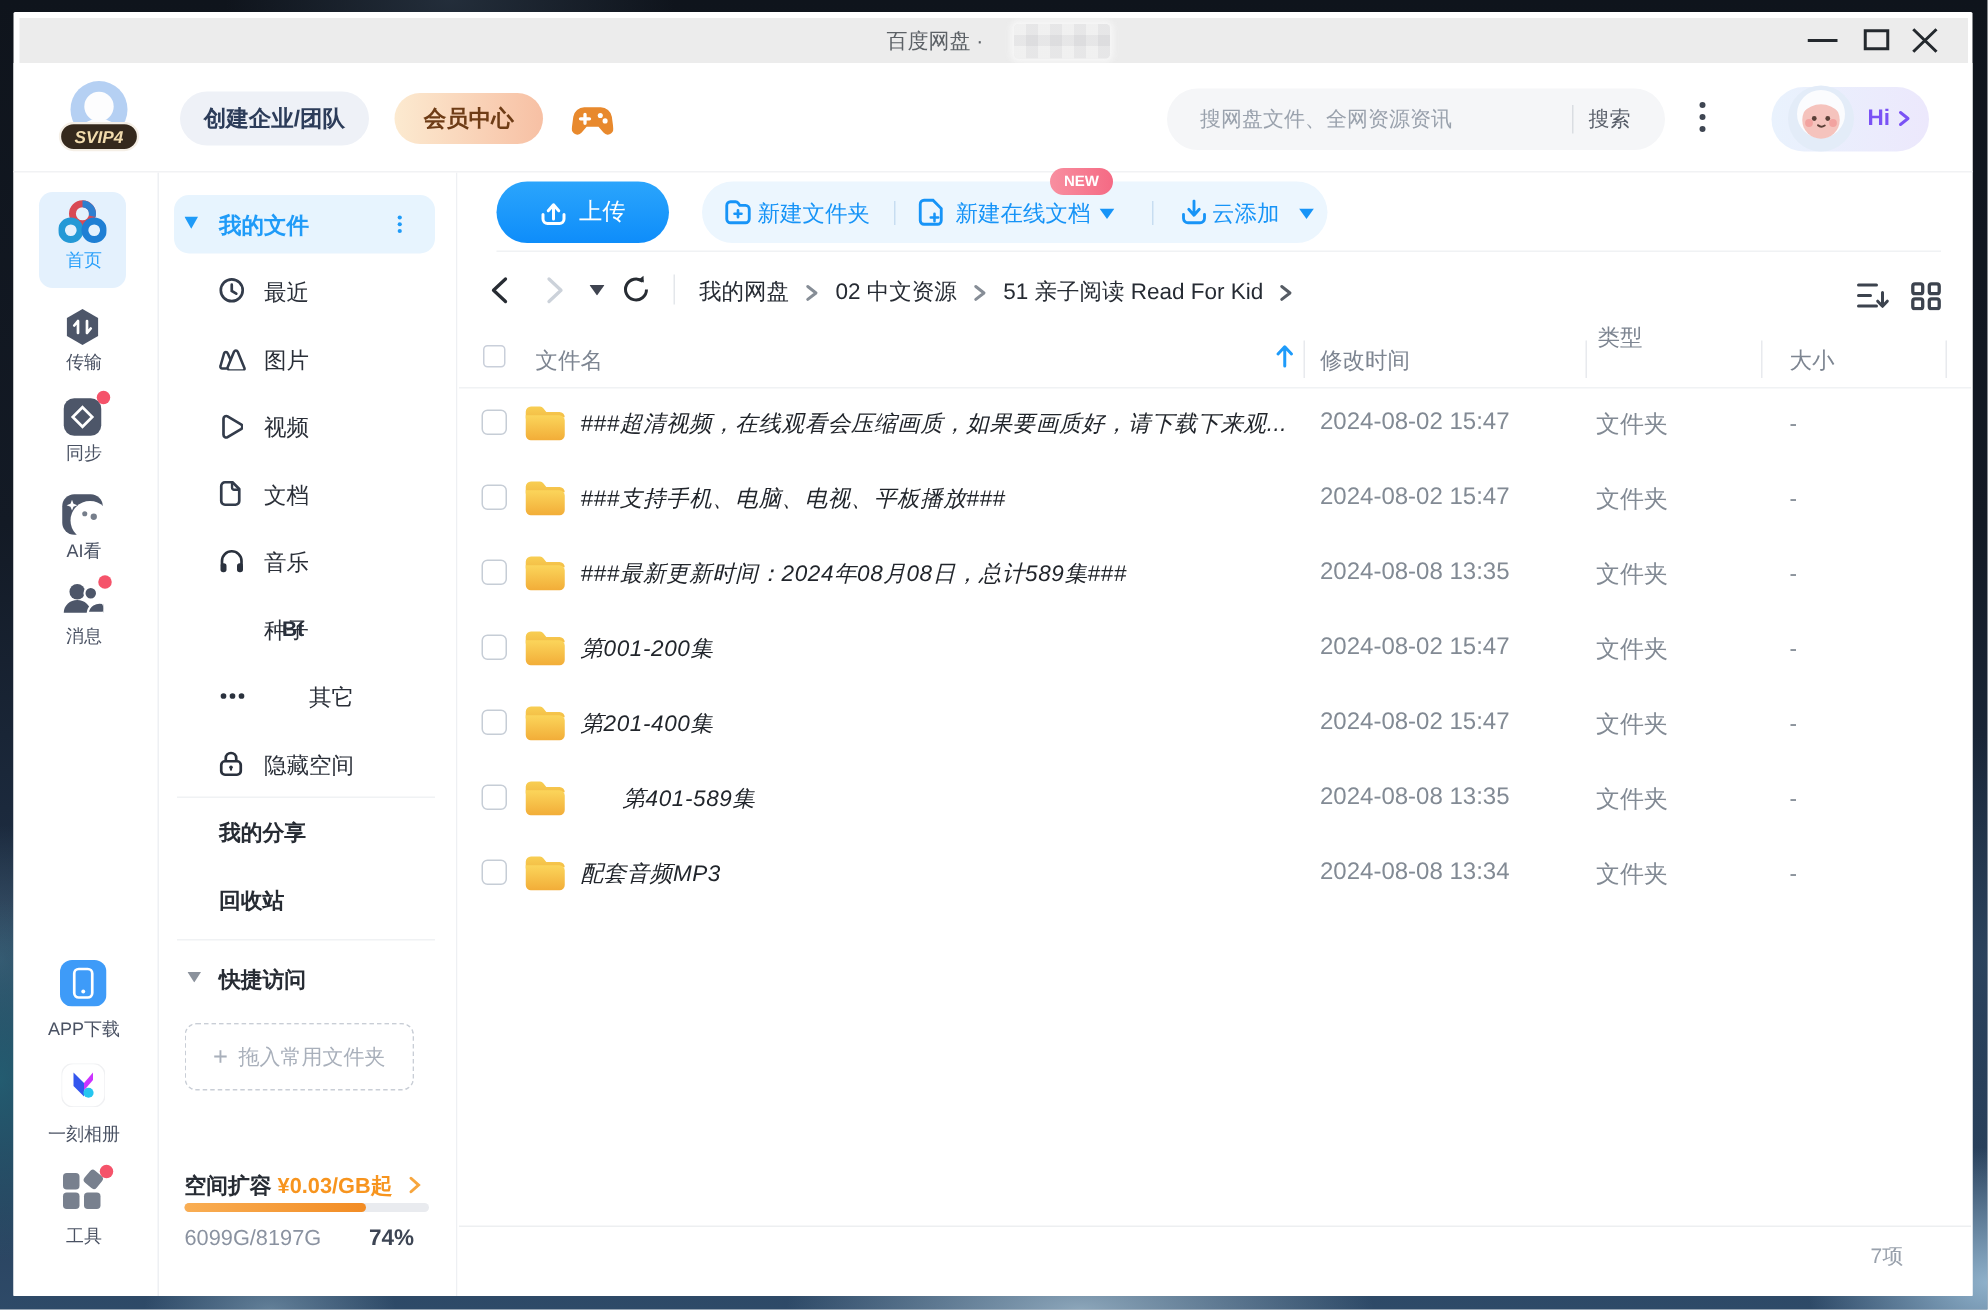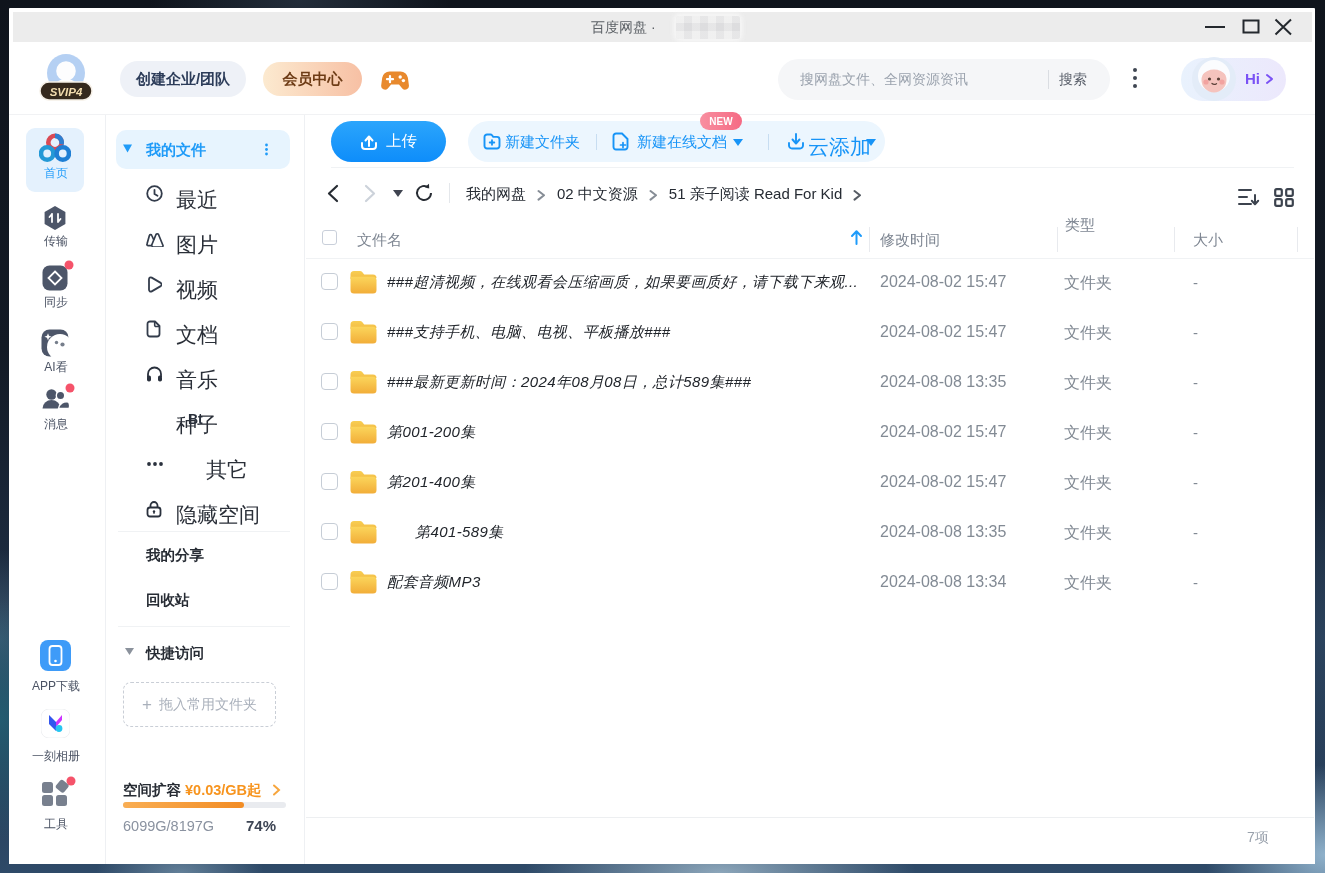--- a/index.html
+++ b/index.html
@@ -24,21 +24,21 @@
 .titlebar .ttl { position:absolute; left:578px; top:7px; }
 .blurblob { position:absolute; left:663px; top:4px; width:64px; height:23px; border-radius:3px; background:repeating-linear-gradient(90deg,#f7f7f7 0 8px,#ededee 8px 16px),repeating-linear-gradient(0deg,#f8f8f8 0 8px,#eeeeef 8px 16px); background-blend-mode:multiply; box-shadow:0 0 5px 2px rgba(250,250,250,.9); }
 
 .header { position:absolute; left:9px; top:42px; width:1306px; height:73px; background:#fff; }
 .pill { position:absolute; border-radius:18px; font-size:15px; display:flex; align-items:center; justify-content:center; }
 
 .nav1 { position:absolute; left:9px; top:115px; width:97px; height:749px; background:#fff; border-right:1px solid #eef0f3; }
 .n1item { position:absolute; left:9px; width:94px; text-align:center; color:#4a5263; font-size:12px; }
 
 .nav2 { position:absolute; left:106px; top:115px; width:199px; height:749px; background:#fff; border-right:1px solid #eef0f3; }
-.n2item { position:absolute; left:176px; font-size:21px; color:#2a2f38; }
+.n2item { position:absolute; left:176px; font-size:15px; color:#2a2f38; }
 .n2icon { position:absolute; left:146px; }
 .bold { font-weight:bold; }
 
 .main { position:absolute; left:305px; top:115px; width:1010px; height:749px; background:#fff; }
 .hline { position:absolute; height:1px; background:#f0f2f4; }
 .vline { position:absolute; width:1px; background:#e8eaee; }
 .checkbox { position:absolute; width:15px; height:15px; border:1px solid #c9cfda; border-radius:3px; background:#fff; }
 .checkbox.big { width:17px; height:17px; border-radius:4px; border-color:#c6cdd6; }
 .fname { position:absolute; left:387px; font-size:15px; color:#21252b; letter-spacing:0.4px;font-style:italic; }
 .fdate { position:absolute; left:880px; font-size:16px; color:#828a94; }
@@ -291,21 +291,21 @@
   <div class="abs" style="left:637px; top:133px; font-size:15px; color:#1794f7;">新建在线文档</div>
   <svg class="abs" style="left:733px; top:139px" width="10" height="8" viewBox="0 0 10 8">
       <path d="M0 0 h10 l-5 7 z" fill="#1794f7"></path>
     </svg>
   <div class="abs" style="left:700px; top:112px; width:42px; height:18px; border-radius:9px; background:linear-gradient(90deg,#f88fa0,#f56a84); color:#fff; font-size:10px; font-weight:bold; display:flex; align-items:center; justify-content:center;">NEW</div>
   <div class="abs" style="left:768px; top:134px; width:1px; height:16px; background:#c7ddf1;"></div>
   <svg class="abs" style="left:787px; top:133px" width="18" height="17" viewBox="0 0 18 17">
     <path d="M9 1 v9 M5.5 6.5 L9 10.5 l3.5 -4" stroke="#1794f7" stroke-width="1.9" fill="none" stroke-linecap="round" stroke-linejoin="round"></path>
     <path d="M2 10 v2.5 a3 3 0 0 0 3 3 h8 a3 3 0 0 0 3 -3 V10" stroke="#1794f7" stroke-width="1.9" fill="none" stroke-linecap="round"></path>
   </svg>
-  <div class="abs" style="left:808px; top:133px; font-size:21px; color:#1794f7;">云添加</div>
+  <div class="abs" style="left:808px; top:133px; font-size:15px; color:#1794f7;">云添加</div>
   <svg class="abs" style="left:866px; top:139px" width="10" height="8" viewBox="0 0 10 8">
       <path d="M0 0 h10 l-5 7 z" fill="#1794f7"></path>
     </svg>
 
   <div class="hline" style="left:331px; top:167px; width:963px;"></div>
 
   <svg class="abs" style="left:324px; top:183px" width="18" height="21" viewBox="0 0 18 21">
       <path d="M13 3 L5 10.5 L13 18" stroke="#272c33" stroke-width="2.2" fill="none" stroke-linecap="round" stroke-linejoin="round"></path>
     </svg>
   <svg class="abs" style="left:361px; top:183px" width="18" height="21" viewBox="0 0 18 21">

